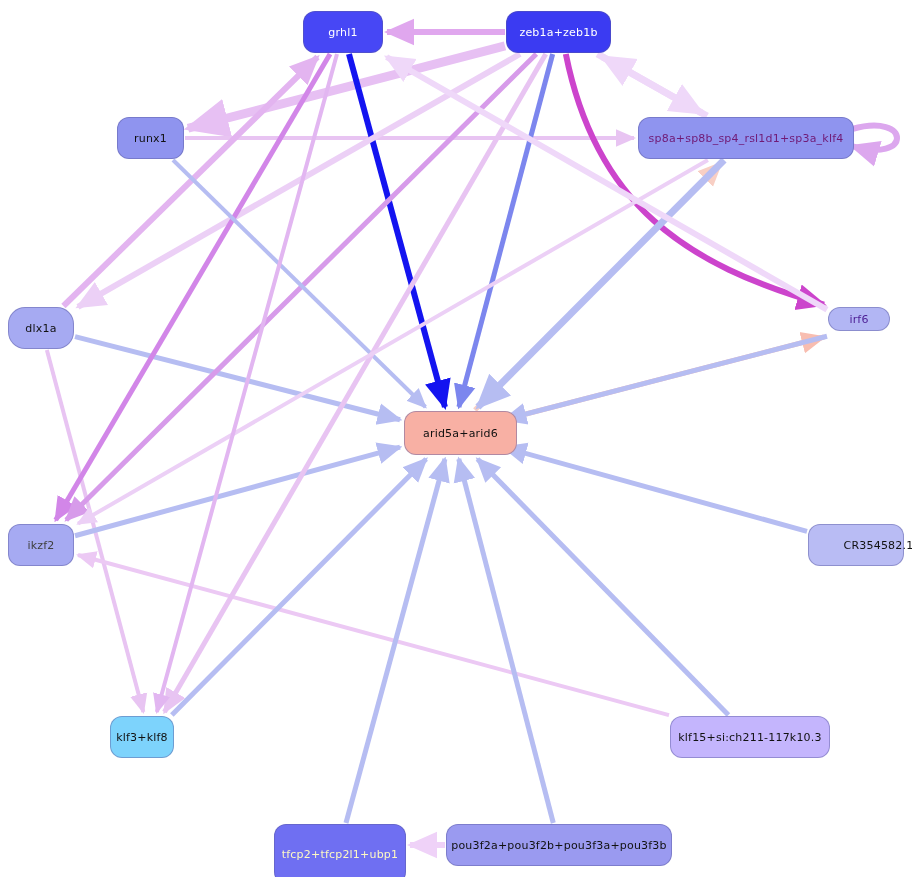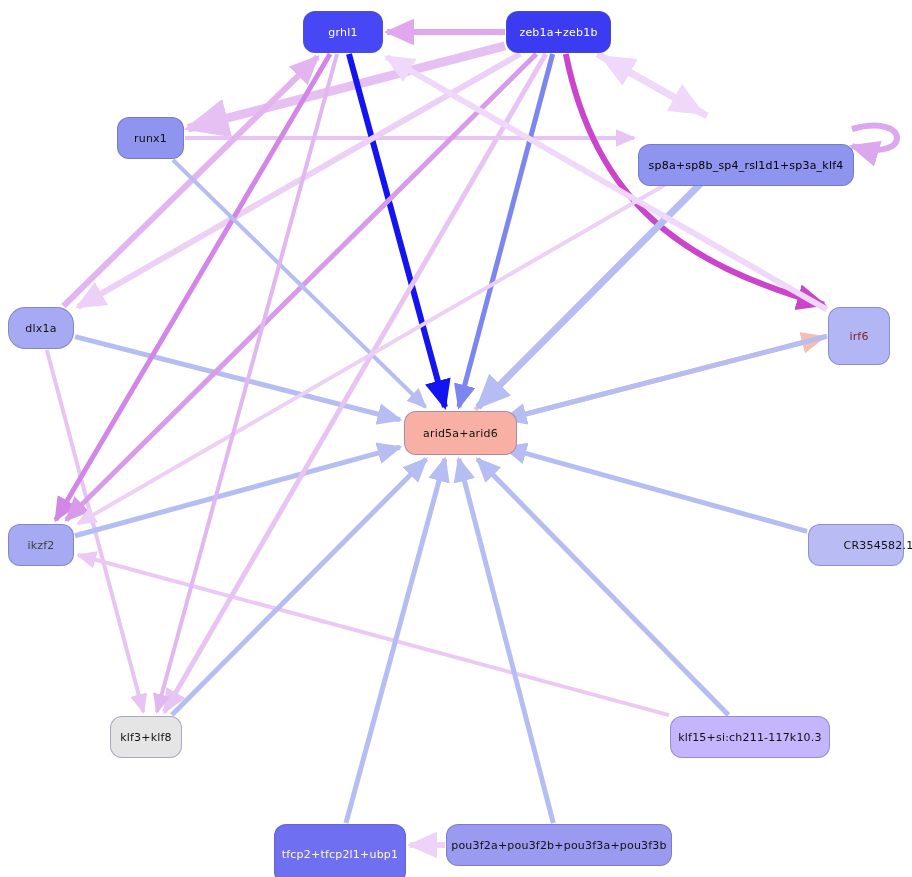--- a/index.html
+++ b/index.html
@@ -142,39 +142,39 @@
   <div id="nodes-layer">
       <div class="node" style="left: 303px; top: 11px; width: 80px; height: 42px; background: rgb(71, 71, 245); color: rgb(255, 255, 255);">
         <span class="node-label">grhl1</span>
       </div>
       <div class="node" style="left: 506px; top: 11px; width: 105px; height: 42px; background: rgb(59, 59, 242); color: rgb(255, 255, 255);">
         <span class="node-label">zeb1a+zeb1b</span>
       </div>
       <div class="node" style="left: 117px; top: 117px; width: 67px; height: 42px; background: rgb(143, 148, 239); color: rgb(17, 17, 17);">
         <span class="node-label">runx1</span>
       </div>
-      <div class="node" style="left: 638px; top: 117px; width: 216px; height: 42px; background: rgb(143, 148, 239); color: #000000; margin-top: 27px;">
+      <div class="node" style="left: 638px; top: 117px; width: 216px; height: 42px; background: rgb(143, 148, 239); color: #701a75;">
         <span class="node-label">sp8a+sp8b_sp4_rsl1d1+sp3a_klf4</span>
       </div>
       <div class="node" style="left: 8px; top: 307px; width: 66px; height: 42px; background: rgb(166, 170, 242); color: rgb(17, 17, 17); border-radius: 17px;">
         <span class="node-label">dlx1a</span>
       </div>
-      <div class="node" style="left: 828px; top: 307px; width: 62px; height: 58px; background: rgb(178, 182, 244); color: #7f1d1d;">
+      <div class="node" style="left: 828px; top: 307px; width: 62px; height: 24px; background: rgb(178, 182, 244); color: #4c1d95;">
         <span class="node-label">irf6</span>
       </div>
       <div class="node" style="left: 404px; top: 411px; width: 113px; height: 44px; background: rgb(248, 176, 164); color: rgb(17, 17, 17);">
         <span class="node-label">arid5a+arid6</span>
       </div>
       <div class="node" style="left: 8px; top: 524px; width: 66px; height: 42px; background: rgb(166, 170, 242); color: #404040;">
         <span class="node-label">ikzf2</span>
       </div>
       <div class="node" style="left: 808px; top: 524px; width: 96px; height: 42px; background: rgb(185, 188, 244); color: rgb(17, 17, 17); padding-left: 45px;">
         <span class="node-label">CR354582.1</span>
       </div>
-      <div class="node" style="left: 110px; top: 716px; width: 72px; height: 42px; background: #e5e5e5; color: rgb(17, 17, 17);">
+      <div class="node" style="left: 110px; top: 716px; width: 64px; height: 42px; background: #7dd3fc; color: rgb(17, 17, 17);">
         <span class="node-label">klf3+klf8</span>
       </div>
       <div class="node" style="left: 670px; top: 716px; width: 160px; height: 42px; background: #c4b5fd; color: rgb(17, 17, 17);">
         <span class="node-label">klf15+si:ch211-117k10.3</span>
       </div>
       <div class="node" style="left: 274px; top: 824px; width: 132px; height: 60px; background: rgb(111, 111, 242); color: #fef9c3;">
         <span class="node-label">tfcp2+tfcp2l1+ubp1</span>
       </div>
       <div class="node" style="left: 446px; top: 824px; width: 226px; height: 42px; background: rgb(154, 154, 240); color: rgb(17, 17, 17);">
         <span class="node-label">pou3f2a+pou3f2b+pou3f3a+pou3f3b</span>

